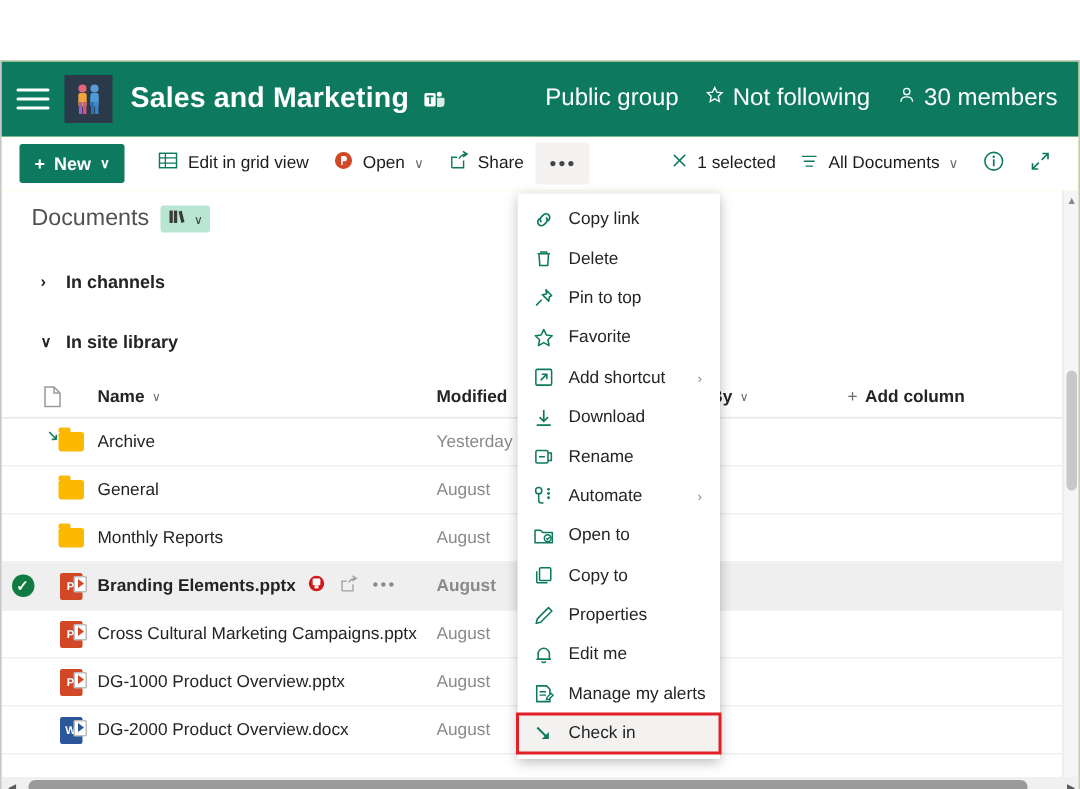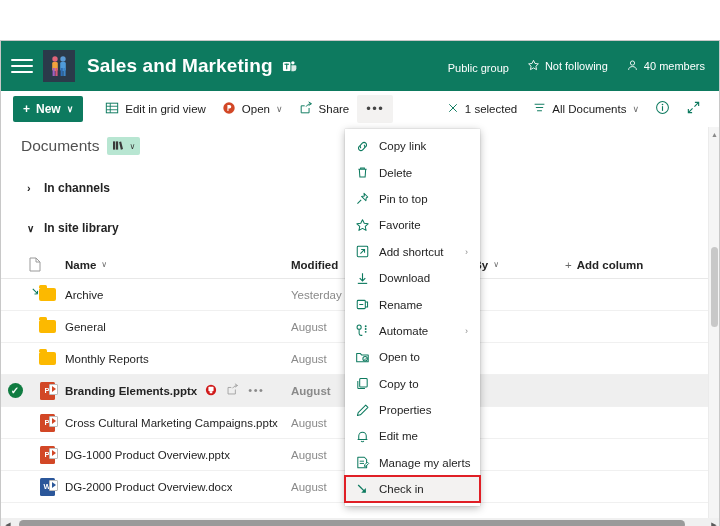--- a/index.html
+++ b/index.html
@@ -51,23 +51,23 @@
   }
   .teams-glyph {
     margin-left: 9px;
     display: inline-flex;
     align-items: center;
     vertical-align: middle;
   }
   .header-right {
     margin-left: auto;
     display: flex;
-    align-items: flex-end;
+    align-items: flex-start;
     gap: 18px;
-    font-size: 11px;
+    font-size: 16px;
     white-space: nowrap;
   }
   .hr-item { display: flex; align-items: center; gap: 5px; cursor: pointer; }
 
   
   .command-bar {
     height: 36px;
     background: #ffffff;
     display: flex;
     align-items: center;
@@ -351,21 +351,21 @@
         </span>
         <span>Not following</span>
       </div>
       <div class="hr-item">
         <span>
           <svg width="13" height="13" viewBox="0 0 16 16">
               <circle cx="8" cy="5" r="2.6" fill="none" stroke="#fff" stroke-width="1.1"></circle>
               <path d="M3.2 13.4c0-2.6 2.1-4.1 4.8-4.1s4.8 1.5 4.8 4.1" fill="none" stroke="#fff" stroke-width="1.1"></path>
             </svg>
         </span>
-        <span>40 members</span>
+        <span>30 members</span>
       </div>
     </div>
   </div>
 
   <div class="command-bar">
     <div class="new-button">
       <span>+</span>
       <span>New</span>
       <span style="font-size:9px">∨</span>
     </div>

